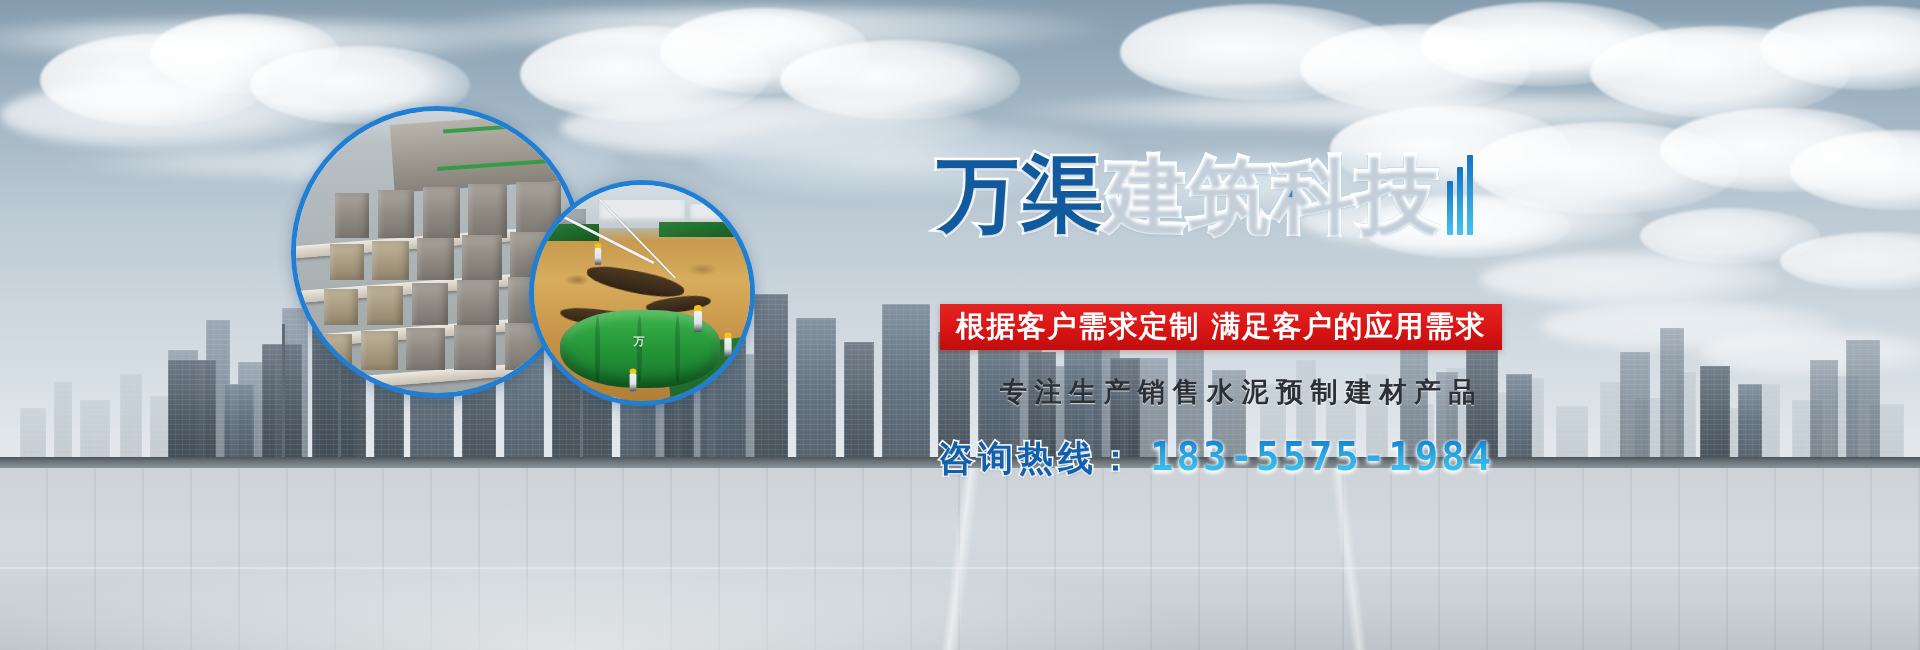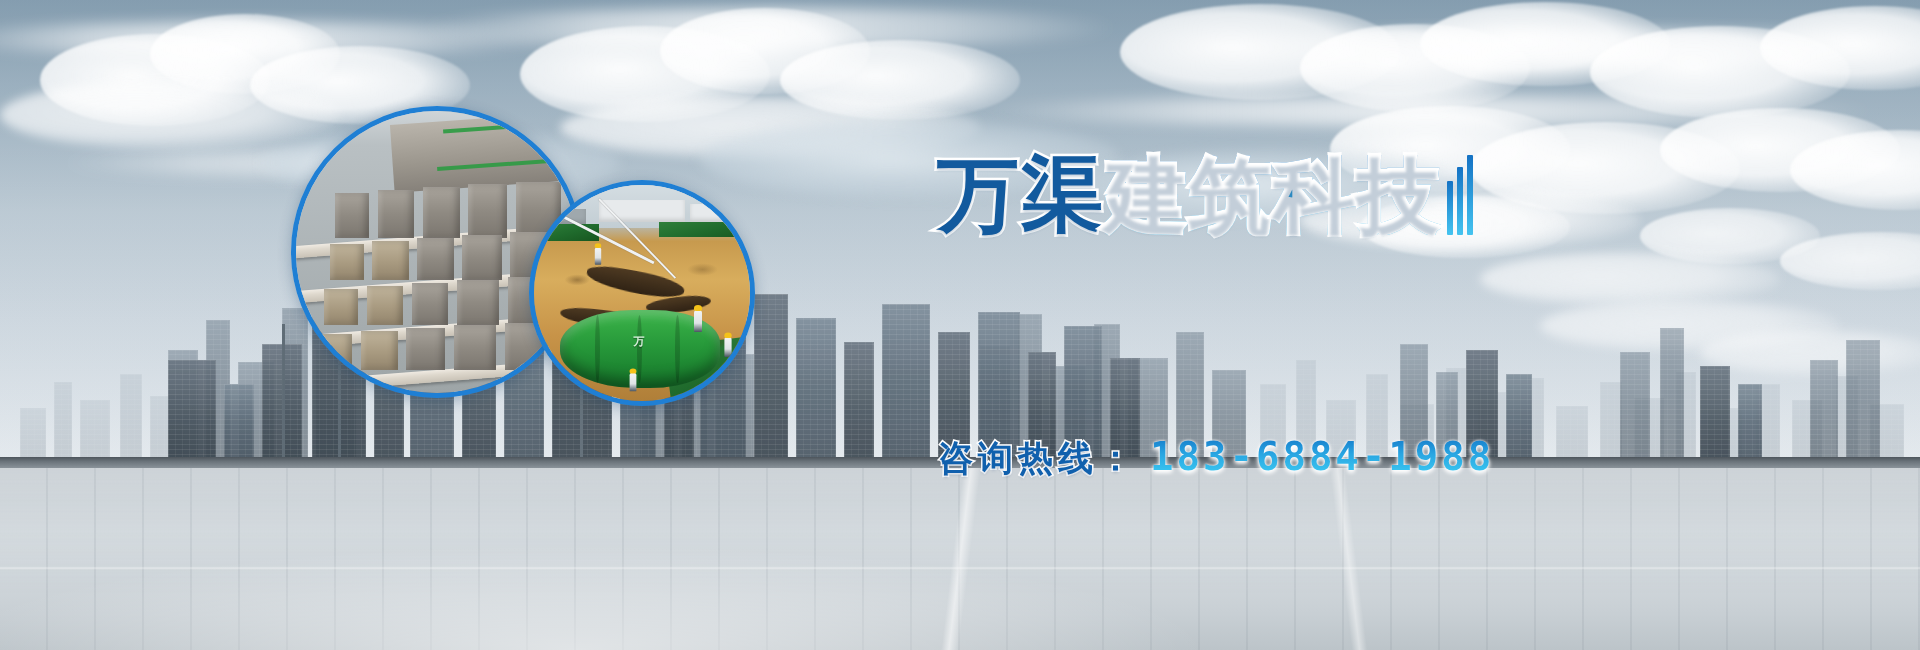--- a/index.html
+++ b/index.html
@@ -509,21 +509,25 @@
       <span class="tchar t-grad">科</span>
       <span class="tchar t-grad">技</span>
       <span class="title-deco">
         <i style="left:0px;  height:54px;"></i>
         <i style="left:10px; height:68px;"></i>
         <i style="left:20px; height:80px;"></i>
       </span>
     </div>
 
 
-
+    <div class="redbar">
+      <span>根据客户需求定制 满足客户的应用需求</span>
+    </div>
+
+    <div class="subline">专注生产销售水泥预制建材产品</div>
 
     <div class="hotline">
       <span class="lbl">咨询热线：</span>
-      <span class="num">183-6884-1988</span>
+      <span class="num">183-5575-1984</span>
     </div>
 
   </div>
 </div>
 
 </body></html>

